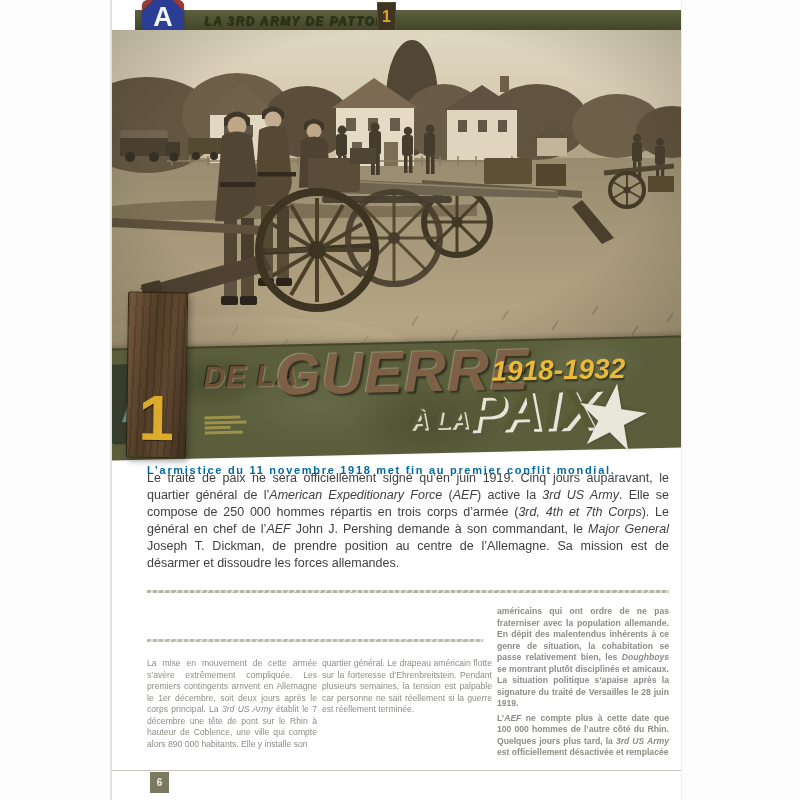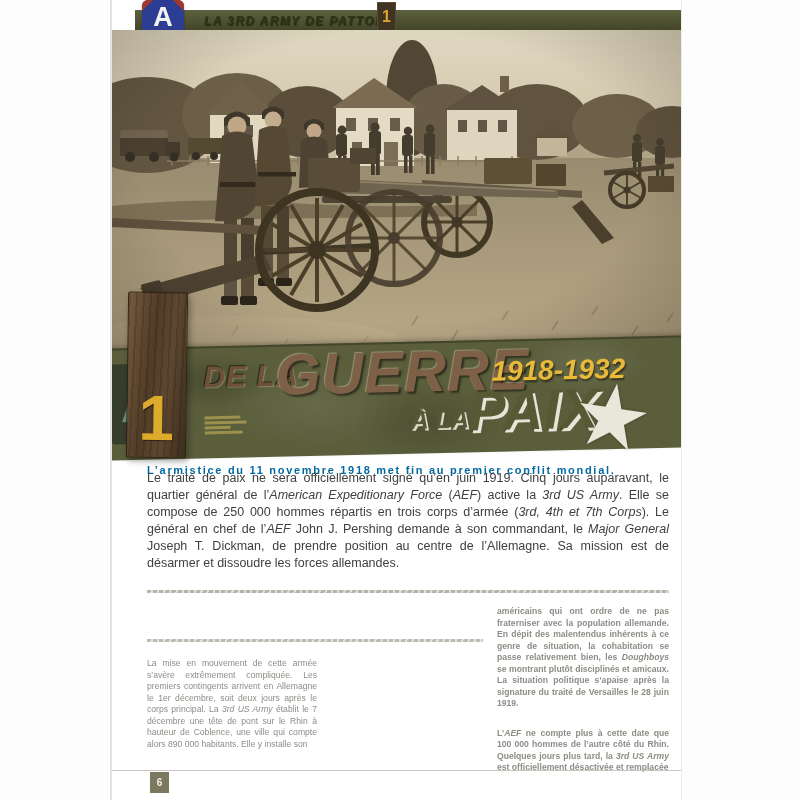--- a/index.html
+++ b/index.html
@@ -81,21 +81,21 @@
              background:repeating-linear-gradient(105deg, #aba69d 0 4px, #dddad4 4px 6px); opacity:.85; }
 
   
   .section-heading { position:absolute; left:35px; top:611px; font-weight:700; font-size:19px;
                      letter-spacing:.8px; color:#7d7268; }
   .heading-rule { position:absolute; left:35px; top:639px; width:336px; height:3px;
                   background:repeating-linear-gradient(105deg, #b3aea5 0 4px, #e0ddd7 4px 6px); opacity:.85; }
 
   
   .col { position:absolute; color:#8f8c86; font-size:8.6px; line-height:1.34; text-align:justify; }
-  .col p + p { margin-top:18px; }
+  .col p + p { margin-top:3px; }
   .col-1 { left:35px;  top:658px; width:170px; }
   .col-2 { left:210px; top:658px; width:170px; }
   .col-3 { left:385px; top:606px; width:172px;font-weight:bold; }
 
   
   .footer-rule { position:absolute; left:0; top:770px; width:572px; height:1px; background:#cac7c0; }
   .page-badge { position:absolute; left:38px; top:772px; width:19px; height:21px; background:#7b7a60;
                 display:flex; align-items:center; justify-content:center; }
   .page-badge span { color:#f2f1e8; font-size:10px; font-weight:700; }
 </style>
@@ -375,20 +375,21 @@
     <div class="intro-lead">L’armistice du 11 novembre 1918 met fin au premier conflit mondial.</div>
     <div class="intro-body"><span>Le traité de paix ne sera officiellement signé qu’en juin 1919. Cinq jours auparavant, le quartier général de l’</span><span class="it">American Expeditionary Force</span><span> (</span><span class="it">AEF</span><span>) active la </span><span class="it">3rd US Army</span><span>. Elle se compose de 250 000 hommes répartis en trois corps d’armée (</span><span class="it">3rd, 4th et 7th Corps</span><span>). Le général en chef de l’</span><span class="it">AEF</span><span> John J. Pershing demande à son commandant, le </span><span class="it">Major General</span><span> Joseph T. Dickman, de prendre position au centre de l’Allemagne. Sa mission est de désarmer et dissoudre les forces allemandes.</span></div>
     <div class="divider"></div>
 
     <div class="heading-rule"></div>
 
     <div class="col col-1">
       <p><span>La mise en mouvement de cette armée s’avère extrêmement compliquée. Les premiers contingents arrivent en Allemagne le 1er décembre, soit deux jours après le corps principal. La </span><span class="it">3rd US Army</span><span> établit le 7 décembre une tête de pont sur le Rhin à hauteur de Coblence, une ville qui compte alors 890 000 habitants. Elle y installe son</span></p>
     </div>
     <div class="col col-2">
+      <p><span>quartier général. Le drapeau américain flotte sur la forteresse d’Ehrenbreitstein. Pendant plusieurs semaines, la tension est palpable car personne ne sait réellement si la guerre est réellement terminée.</span></p>
     </div>
     <div class="col col-3">
       <p><span>américains qui ont ordre de ne pas fraterniser avec la population allemande. En dépit des malentendus inhérents à ce genre de situation, la cohabitation se passe relativement bien, les </span><span class="it">Doughboys</span><span> se montrant plutôt disciplinés et amicaux. La situation politique s’apaise après la signature du traité de Versailles le 28 juin 1919.</span></p>
       <p><span>L’</span><span class="it">AEF</span><span> ne compte plus à cette date que 100 000 hommes de l’autre côté du Rhin. Quelques jours plus tard, la </span><span class="it">3rd US Army</span><span> est officiellement désactivée et remplacée</span></p>
     </div>
 
     <div class="footer-rule"></div>
     <div class="page-badge">
       <span>6</span>
     </div>

